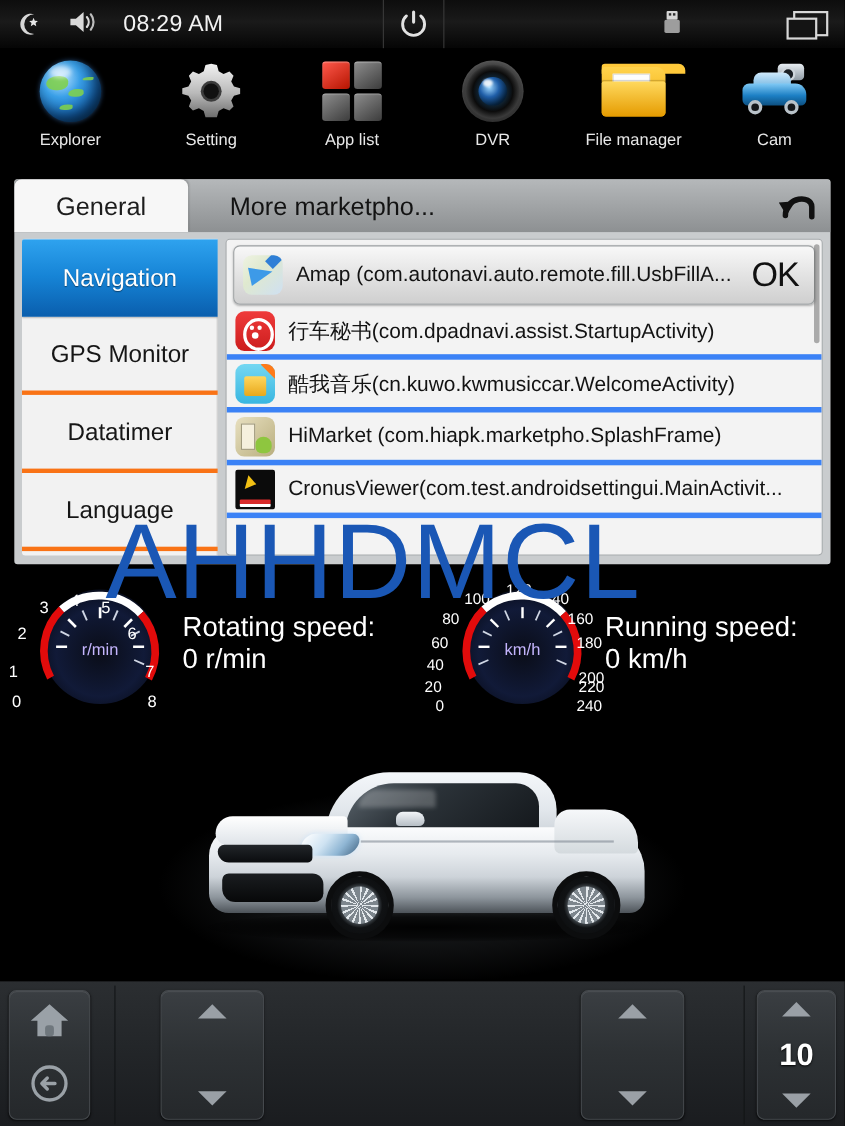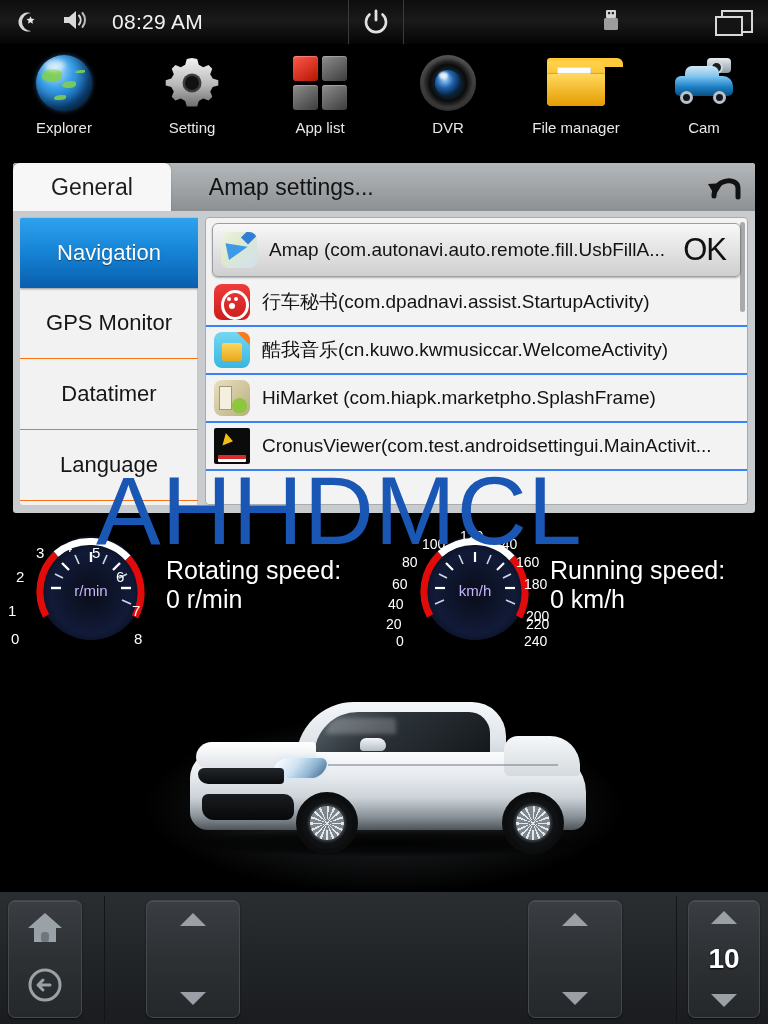--- a/index.html
+++ b/index.html
@@ -130,35 +130,35 @@
     width:58px; height:48px; display:flex; align-items:center; justify-content:center;
   }
   .panelrow{ display:flex; height:302px; padding:6px 7px 8px 7px; }
   .sidemenu{
     width:178px; background:#f2f2f2; border-radius:3px 0 0 3px;
     box-shadow:inset -1px 0 0 #c7c7c7;
     overflow:hidden;
   }
   .sm-item{
     height:71px; display:flex; align-items:center; justify-content:center;
-    font-size:22px; color:#161616; border-bottom:1px solid #f97316;
+    font-size:22px; color:#161616; border-bottom:4px solid #f97316;
   }
   .sm-item.sel{
     background:linear-gradient(to bottom,#2fa3ef 0%,#1684d6 48%,#0a5ead 100%);
     color:#fff; border-bottom:none;
     box-shadow:inset 0 1px 0 rgba(255,255,255,.45), 0 1px 2px rgba(0,0,0,.4);
     text-shadow:0 1px 1px rgba(0,0,0,.45);
   }
   .applist{
     flex:1; margin-left:7px; background:#f3f3f3;
     border:1px solid #a8acae; border-radius:4px; overflow:hidden; position:relative;
   }
   .app-row{
     height:48px; display:flex; align-items:center; padding:0 8px;
-    border-bottom:2px solid #3b82f6; position:relative;
+    border-bottom:5px solid #3b82f6; position:relative;
   }
   .app-row.first{
     height:54px; margin:5px 6px 2px 6px; border-radius:6px;
     background:linear-gradient(to bottom,#f8f8f8 0%,#e3e3e3 50%,#cfcfcf 100%);
     border:1px solid #9b9fa1; box-shadow:0 1px 2px rgba(0,0,0,.28);
   }
   .app-icon{ width:36px; height:36px; border-radius:8px; flex:none; position:relative; overflow:hidden; }
   .app-name{
     margin-left:12px; font-size:19px; color:#131313; white-space:nowrap; overflow:hidden;
   }
@@ -541,21 +541,21 @@
     <span class="beltline"></span>
     <span class="wheel front"></span>
     <span class="wheel rear"></span>
   </div>
 </div>
 
 <div class="settings">
 
   <div class="tabbar">
     <div class="tab active">General</div>
-    <div class="tab inactive">Amap settings...</div>
+    <div class="tab inactive">More marketpho...</div>
     <div class="tab-spacer"></div>
     <div class="back-arrow">
       <svg width="42" height="34" viewBox="0 0 42 34">
         <path d="M9 26 C9 8, 33 7, 33 18 L33 27" stroke="#111" stroke-width="5" fill="none" stroke-linecap="round"></path>
         <path d="M3 14 L10 26 L18 13 Z" fill="#111"></path>
       </svg>
     </div>
   </div>
 
   <div class="panelrow">

